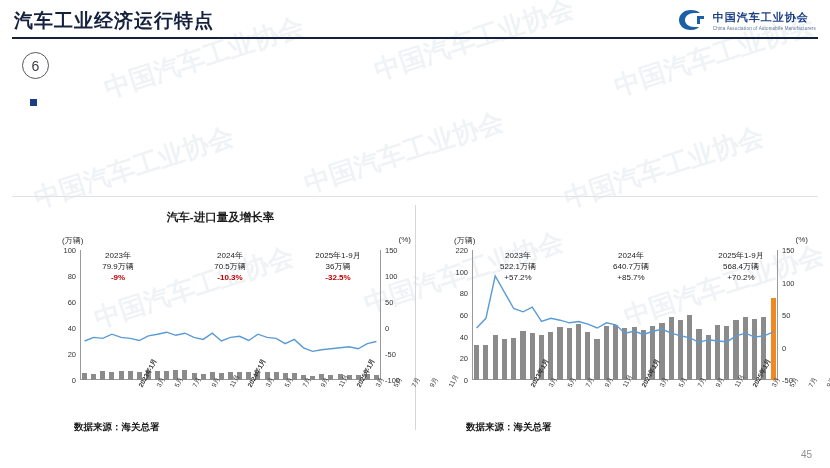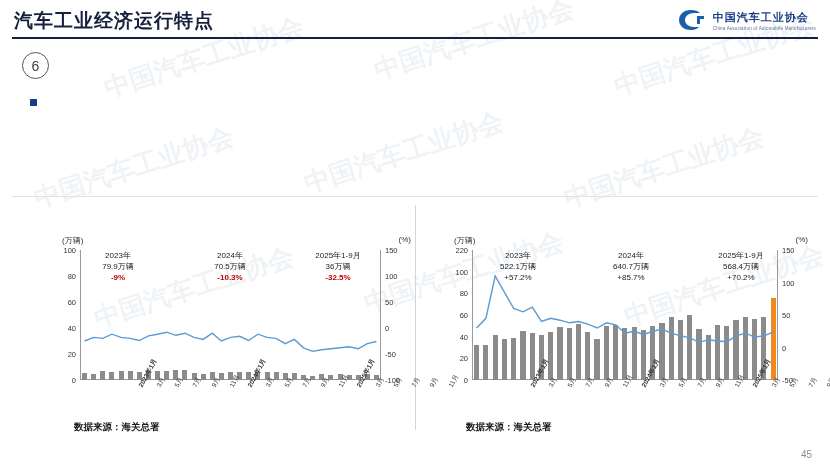--- a/index.html
+++ b/index.html
@@ -96,20 +96,21 @@
 <div class="bullets">
   <div class="bline">
     <div class="sq"></div>
   </div>
 </div>
 
 <div class="topline"></div>
 <div class="divider"></div>
 
 <div class="chartbox chart-left">
+  <div class="chart-title">汽车-进口量及增长率</div>
   <div class="unit-l">(万辆)</div>
   <div class="unit-r">(%)</div>
 
   <div class="ann" style="left:48px;top:45px;width:84px;">
     <div>2023年</div>
     <div>79.9万辆</div>
     <div class="pct">-9%</div>
   </div>
   <div class="ann" style="left:160px;top:45px;width:84px;">
     <div>2024年</div>

